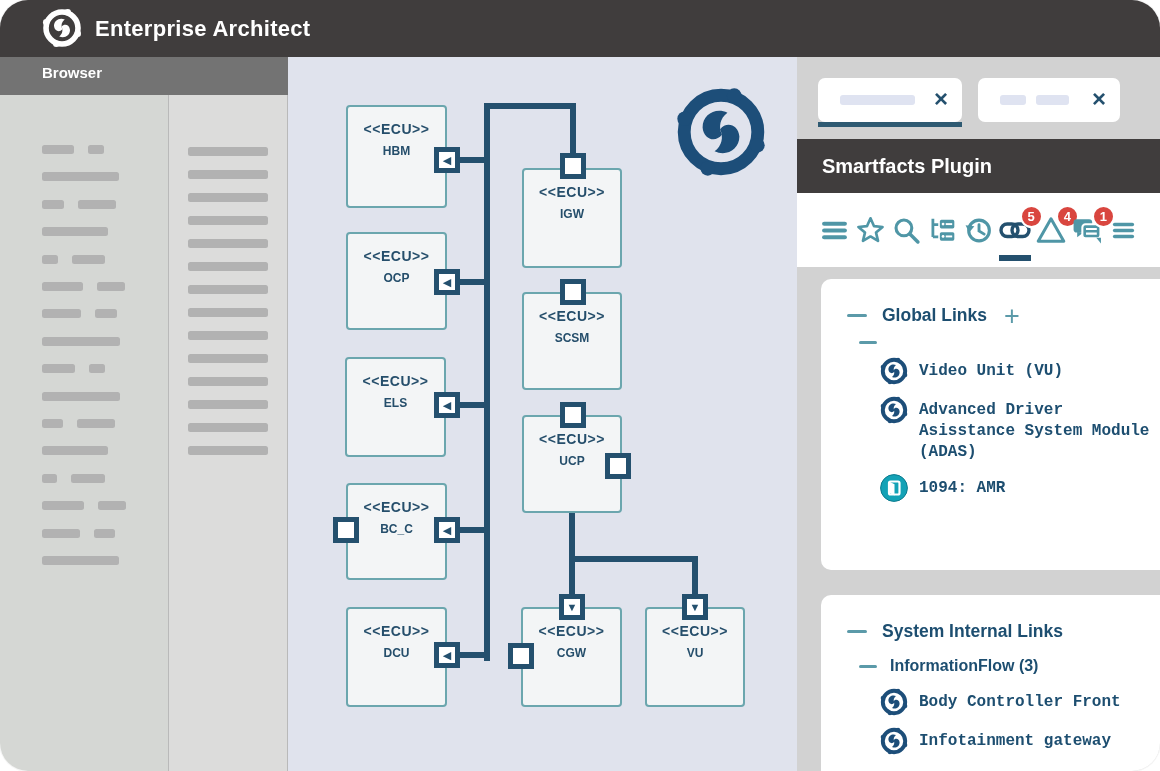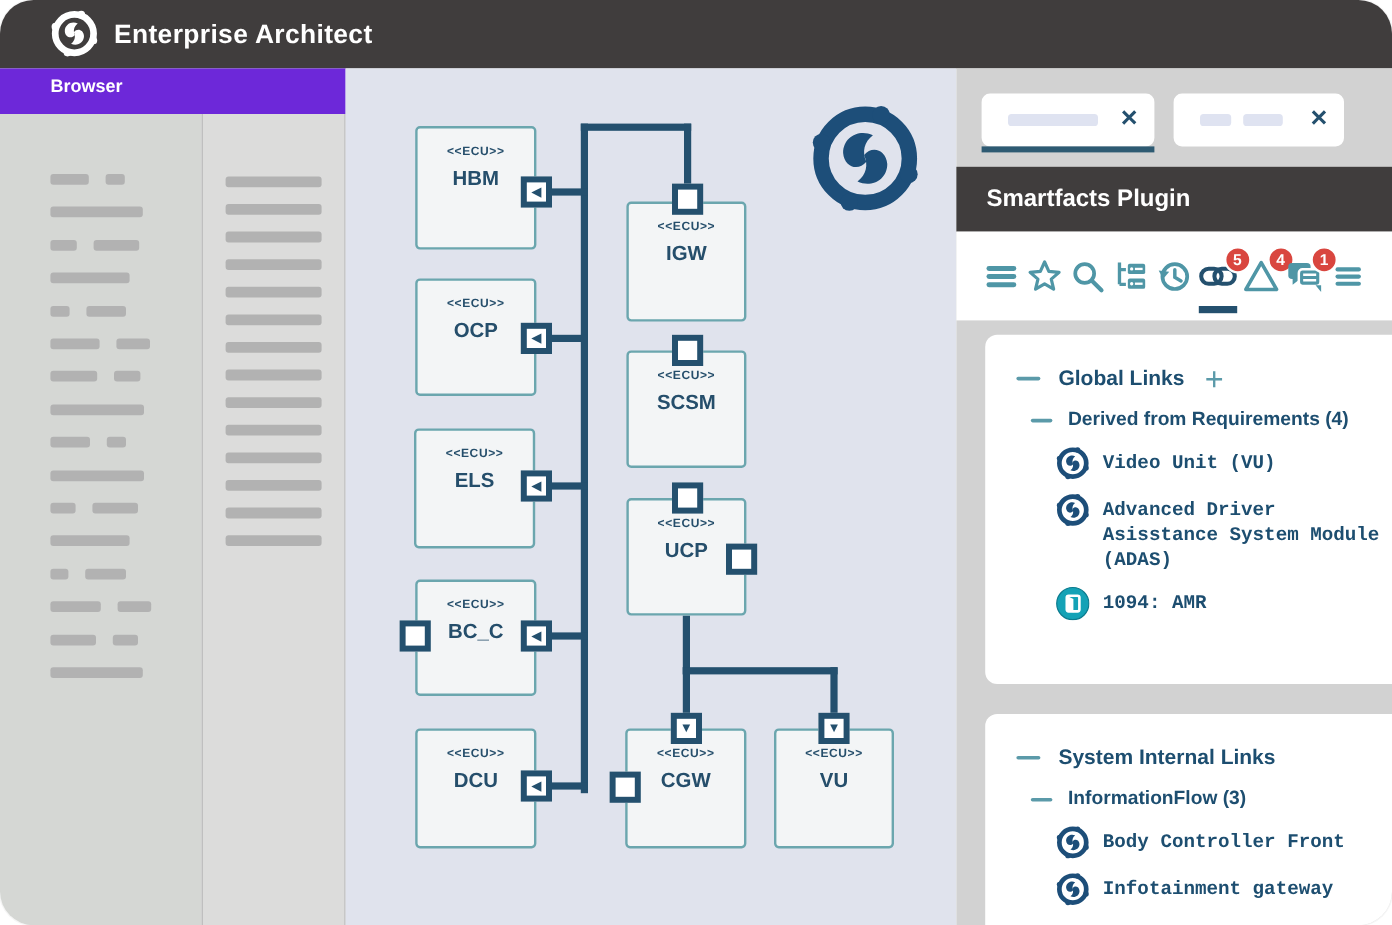--- a/index.html
+++ b/index.html
@@ -4,34 +4,34 @@
 <style>
   html,body{margin:0;padding:0;background:#ffffff;font-family:"Liberation Sans",sans-serif;}
   .window{position:relative;width:1160px;height:771px;border-radius:28px;overflow:hidden;background:#ffffff;box-shadow:0 0 0 1px rgba(0,0,0,.04);}
 
   
   .titlebar{position:absolute;left:0;top:0;width:100%;height:57px;background:#403d3d;}
   .titlebar .logo{position:absolute;left:42px;top:8px;width:40px;height:40px;}
   .titlebar .title{position:absolute;left:95px;top:0;height:57px;line-height:57px;color:#ffffff;font-size:22px;font-weight:700;letter-spacing:.3px;}
 
   
-  .left-tabs{position:absolute;left:0;top:57px;width:288px;height:38px;background:#6d28d9;display:flex;}
+  .left-tabs{position:absolute;left:0;top:57px;width:288px;height:38px;background:#737373;display:flex;}
   .left-tab{width:50%;color:#ffffff;font-weight:700;font-size:15px;text-align:center;line-height:32px;}
 
   
   .browser-panel{position:absolute;left:0;top:95px;width:168px;height:676px;background:#d5d7d4;}
   .toolbox-panel{position:absolute;left:168px;top:95px;width:120px;height:676px;background:#dcdcdb;border-left:1px solid #b9b9b9;border-right:1px solid #b9b9b9;box-sizing:border-box;}
   .ph-row{position:absolute;left:0;height:9px;width:100%;}
   .ph-bar{position:absolute;top:0;height:9px;background:#b2b2b2;border-radius:2.5px;}
 
   
   .canvas{position:absolute;left:288px;top:57px;width:509px;height:714px;background:#e0e3ed;}
   .node{position:absolute;background:#f3f5f6;border:2px solid #6ba6ae;border-radius:4px;box-sizing:border-box;text-align:center;color:#254e6b;}
-  .node .st{font-size:10px;font-weight:700;margin-top:14px;letter-spacing:.5px;}
-  .node .nm{font-size:17px;font-weight:700;margin-top:7px;}
+  .node .st{font-size:14px;font-weight:700;margin-top:14px;letter-spacing:.5px;}
+  .node .nm{font-size:12px;font-weight:700;margin-top:7px;}
   .line{position:absolute;background:#24506e;}
   .port{position:absolute;width:26px;height:26px;background:#ffffff;border:5px solid #24506e;box-sizing:border-box;display:flex;align-items:center;justify-content:center;color:#24506e;font-size:11px;line-height:1;z-index:3;}
   .big-logo{position:absolute;left:387px;top:29px;width:92px;height:92px;}
 
   
   .right-panel{position:absolute;left:797px;top:57px;width:363px;height:714px;background:#d2d2d2;}
   .rp-tab{position:absolute;top:21px;height:44px;background:#ffffff;border-radius:7px;}
   .rp-tab .bar{position:absolute;top:17px;height:10px;background:#dfe3f1;border-radius:3px;}
   .rp-tab .x{position:absolute;right:14px;top:0;height:44px;line-height:42px;color:#24506e;font-size:24px;font-weight:700;}
   .tab-underline{position:absolute;top:65px;height:5px;background:#2e5a72;}
@@ -315,21 +315,20 @@
         <span class="x">×</span>
       </div>
       <div class="card" style="top: 222px; min-height: 291px;">
         <div class="sec-header">
           <span class="dash"></span>
           <span>Global Links</span>
           <span class="plus">+</span>
         </div>
         <div class="group-header">
           <span class="dash"></span>
-          <span>Derived from Requirements (4)</span>
         </div>
         <div class="item">
           <span class="ic"><svg viewBox="0 0 100 100" width="100%" height="100%">
     <circle cx="50" cy="50" r="40" fill="none" stroke="#1d4e79" stroke-width="14"></circle>
     <circle cx="64.4" cy="10.5" r="8" fill="#1d4e79"></circle>
               <circle cx="89.5" cy="64.4" r="8" fill="#1d4e79"></circle>
     <circle cx="35.6" cy="89.5" r="8" fill="#1d4e79"></circle>
               <circle cx="10.5" cy="35.6" r="8" fill="#1d4e79"></circle>
     <path d="M30 45 C30 31 44 23 57 29 C49 35 47 44 51 53 C44 62 31 58 30 45 Z" fill="#1d4e79"></path>
     <path d="M70 55 C70 69 56 77 43 71 C51 65 53 56 49 47 C56 38 69 42 70 55 Z" fill="#1d4e79"></path>

